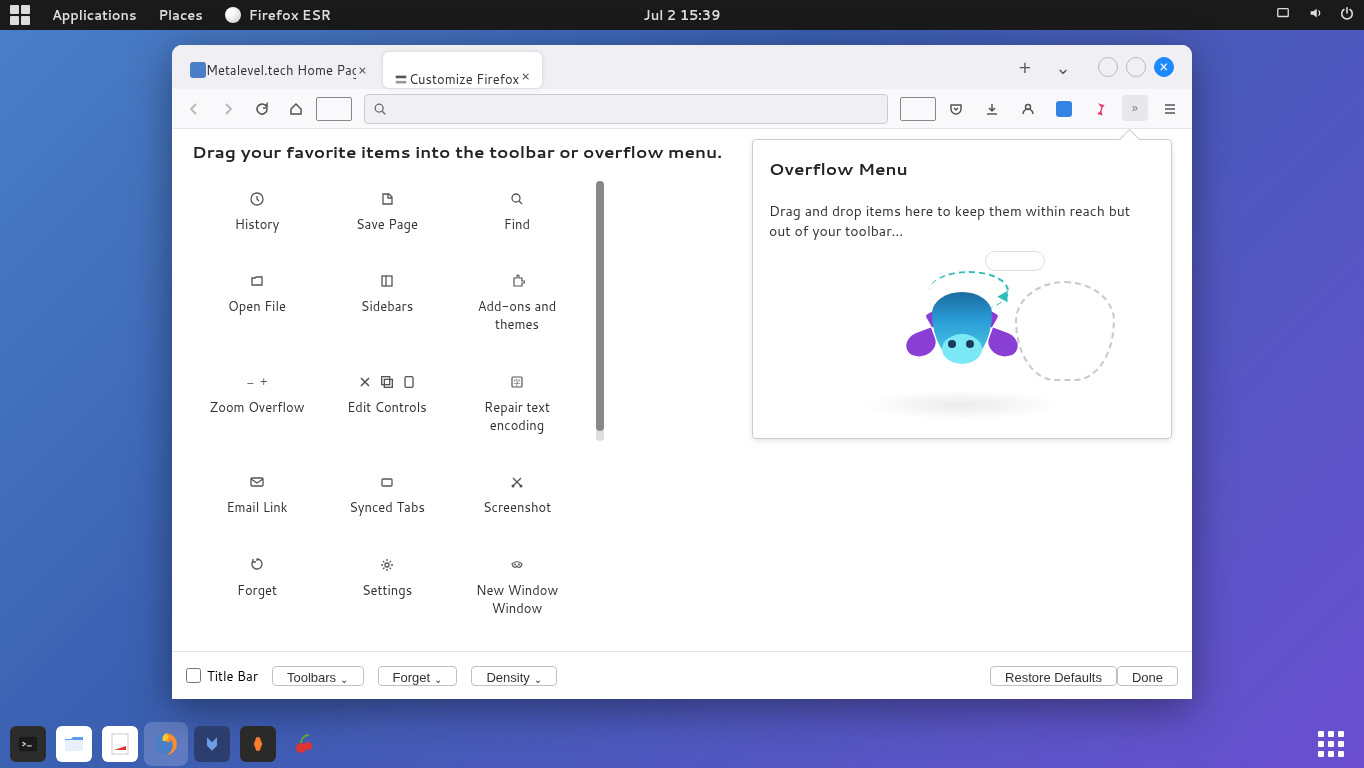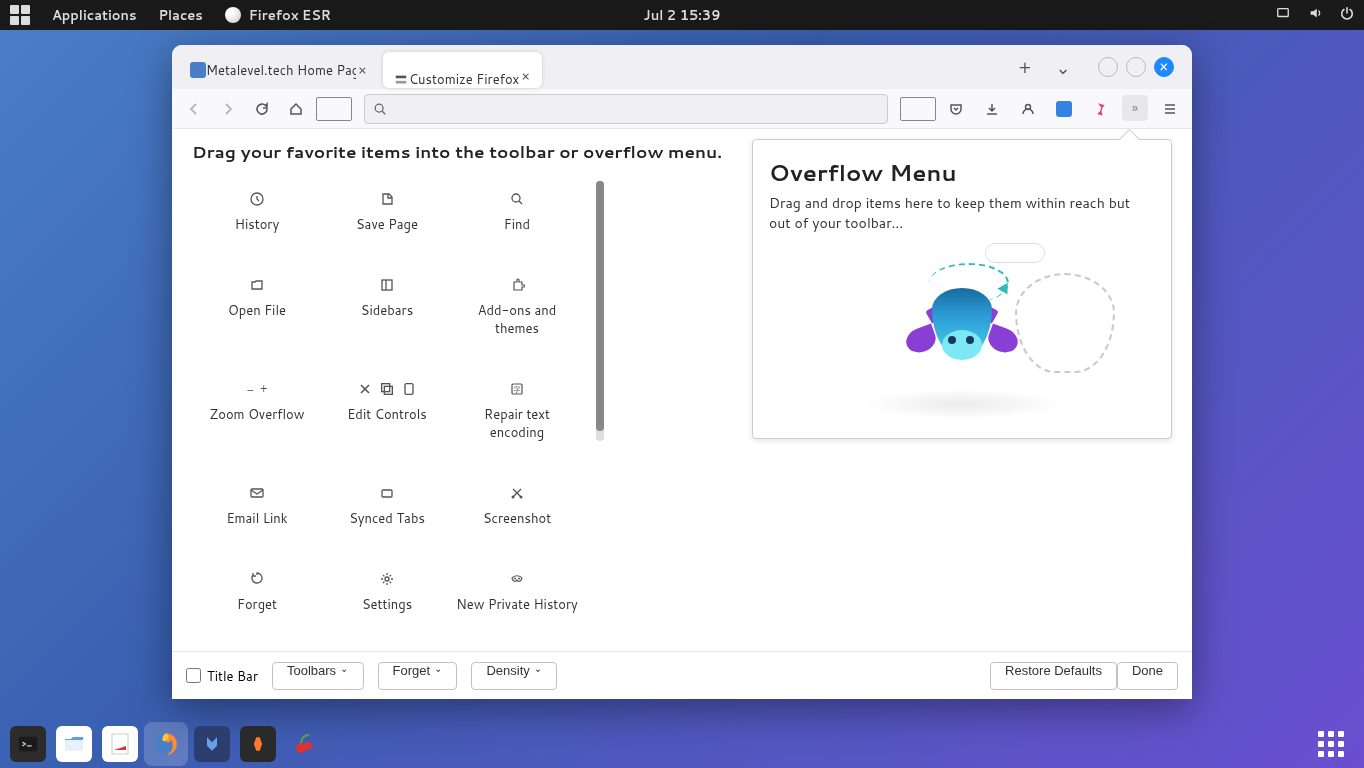--- a/index.html
+++ b/index.html
@@ -52,21 +52,21 @@
 .item { display: flex; flex-direction: column; align-items: center; padding: 8px 4px; font-size: 13px; color: #333; text-align: center; gap: 6px; cursor: grab; }
 .item-icon { height: 20px; display: flex; align-items: center; justify-content: center; color: #555; }
 .item-icon svg { width: 16px; height: 16px; }
 .item-wide { display: flex; gap: 6px; align-items: center; }
 
 .scrollbar-track { width: 8px; background: #ddd; border-radius: 4px; position: relative; margin-left: auto; }
 .scrollbar-thumb { width: 8px; background: #888; border-radius: 4px; height: 250px; }
 
 .overflow-panel { flex: 0 0 420px; margin-left: 20px; border: 1px solid #ccc; border-radius: 4px; background: #fff; padding: 16px; display: flex; flex-direction: column; height: 300px; box-shadow: 0 2px 6px rgba(0,0,0,0.1); position: relative; }
 .overflow-panel::before { content: ""; position: absolute; top: -8px; right: 34px; width: 14px; height: 14px; background: #fff; transform: rotate(45deg); border-left: 1px solid #ccc; border-top: 1px solid #ccc; }
-.overflow-title { font-size: 23px; font-weight: 700; color: #222; margin-bottom: 6px; }
+.overflow-title { font-size: 17px; font-weight: 700; color: #222; margin-bottom: 22px; }
 .overflow-desc { font-size: 14px; color: #333; line-height: 1.4; margin-bottom: 10px; }
 .overflow-illustration { flex: 1; background:
   radial-gradient(ellipse 100px 15px at 50% 90%, rgba(0,0,0,0.08), transparent);
   display: flex; align-items: center; justify-content: center; position: relative; }
 .creature { width: 100px; height: 90px; position: relative; }
 .creature-body { width: 60px; height: 70px; background: linear-gradient(180deg, #1a6b9e 0%, #2b9cd6 40%, #4cd3e8 100%); border-radius: 50% 50% 50% 50% / 30% 30% 70% 70%; position: absolute; left: 20px; top: 0; }
 .creature-face { width: 40px; height: 30px; background: #7de8f5; border-radius: 50%; position: absolute; left: 30px; top: 42px; }
 .creature-eye { width: 8px; height: 8px; background: #1a3a5a; border-radius: 50%; position: absolute; top: 48px; }
 .creature-eye.l { left: 36px; } .creature-eye.r { left: 54px; }
 .creature-wing { width: 30px; height: 24px; background: #8a3fd4; border-radius: 50% 0 50% 50%; position: absolute; top: 40px; }
@@ -78,21 +78,21 @@
 .ghost-outline { position: absolute; right: 40px; top: 30px; width: 100px; height: 100px; border: 2px dashed #c8c8d0; border-radius: 50% 50% 40% 40% / 40% 40% 60% 60%; }
 .cloud { position: absolute; background: #fff; border: 1px solid #ddd; border-radius: 50px; }
 .cloud1 { width: 60px; height: 20px; top: 0; right: 110px; }
 .dash-curve { position: absolute; border: 2px dashed #3bb; border-radius: 50%; width: 80px; height: 40px; border-bottom: none; border-left: none; top: 20px; left: 160px; }
 .arrow-tip { position: absolute; top: 42px; left: 230px; width: 0; height: 0; border-left: 6px solid transparent; border-right: 6px solid transparent; border-top: 10px solid #3bb; transform: rotate(-30deg); }
 
 
 .footer { height: 48px; border-top: 1px solid #e5e5e9; display: flex; align-items: center; padding: 0 14px; gap: 14px; font-size: 13px; }
 .footer-check { display: flex; align-items: center; gap: 6px; }
 .footer-check input { width: 15px; height: 15px; }
-.footer-btn { height: 28px; padding: 0 14px; border: 1px solid #c0c0c8; background: #fff; border-radius: 4px; display: flex; align-items: flex-start; gap: 4px; font-size: 13px; color: #333; }
+.footer-btn { height: 20px; padding: 0 14px; border: 1px solid #c0c0c8; background: #fff; border-radius: 4px; display: flex; align-items: flex-end; gap: 4px; font-size: 13px; color: #333; }
 .footer-btn .caret { font-size: 10px; }
 .footer-right { margin-left: auto; display: flex; }
 
 
 .dock { position: absolute; bottom: 0; left: 0; right: 0; height: 48px; display: flex; align-items: center; padding: 0 10px; }
 .dock-apps { display: flex; gap: 10px; }
 .dock-app { width: 36px; height: 36px; border-radius: 6px; display: flex; align-items: center; justify-content: center; font-size: 20px; position: relative; }
 .dock-app.active::after { content: ""; position: absolute; left: -4px; right: -4px; top: -4px; bottom: -4px; background: rgba(255,255,255,0.18); border-radius: 8px; z-index: -1; }
 .dock-grid { margin-left: auto; display: grid; grid-template-columns: repeat(3, 6px); grid-template-rows: repeat(3, 6px); gap: 4px; margin-right: 10px; }
 .dock-grid span { background: #fff; border-radius: 1px; }
@@ -371,21 +371,21 @@
               <span>Settings</span>
             </div>
           <div class="item">
               <div class="item-icon">
                 <svg viewBox="0 0 16 16">
                   <path d="M3 7c2-3 8-3 10 0-1 4-4 4-5 2-1 2-4 2-5-2z" fill="none" stroke="currentColor" stroke-width="1.2"></path>
                   <circle cx="6" cy="7.5" r="1" fill="currentColor"></circle>
                   <circle cx="10" cy="7.5" r="1" fill="currentColor"></circle>
                 </svg>
               </div>
-              <span>New Private History</span>
+              <span>New Window Window</span>
             </div>
         </div>
         <div style="width:8px;margin-left:10px;">
           <div class="scrollbar-track" style="height:260px;">
               <div class="scrollbar-thumb"></div>
             </div>
         </div>
       </div>
     </div>
     <div class="overflow-panel">

